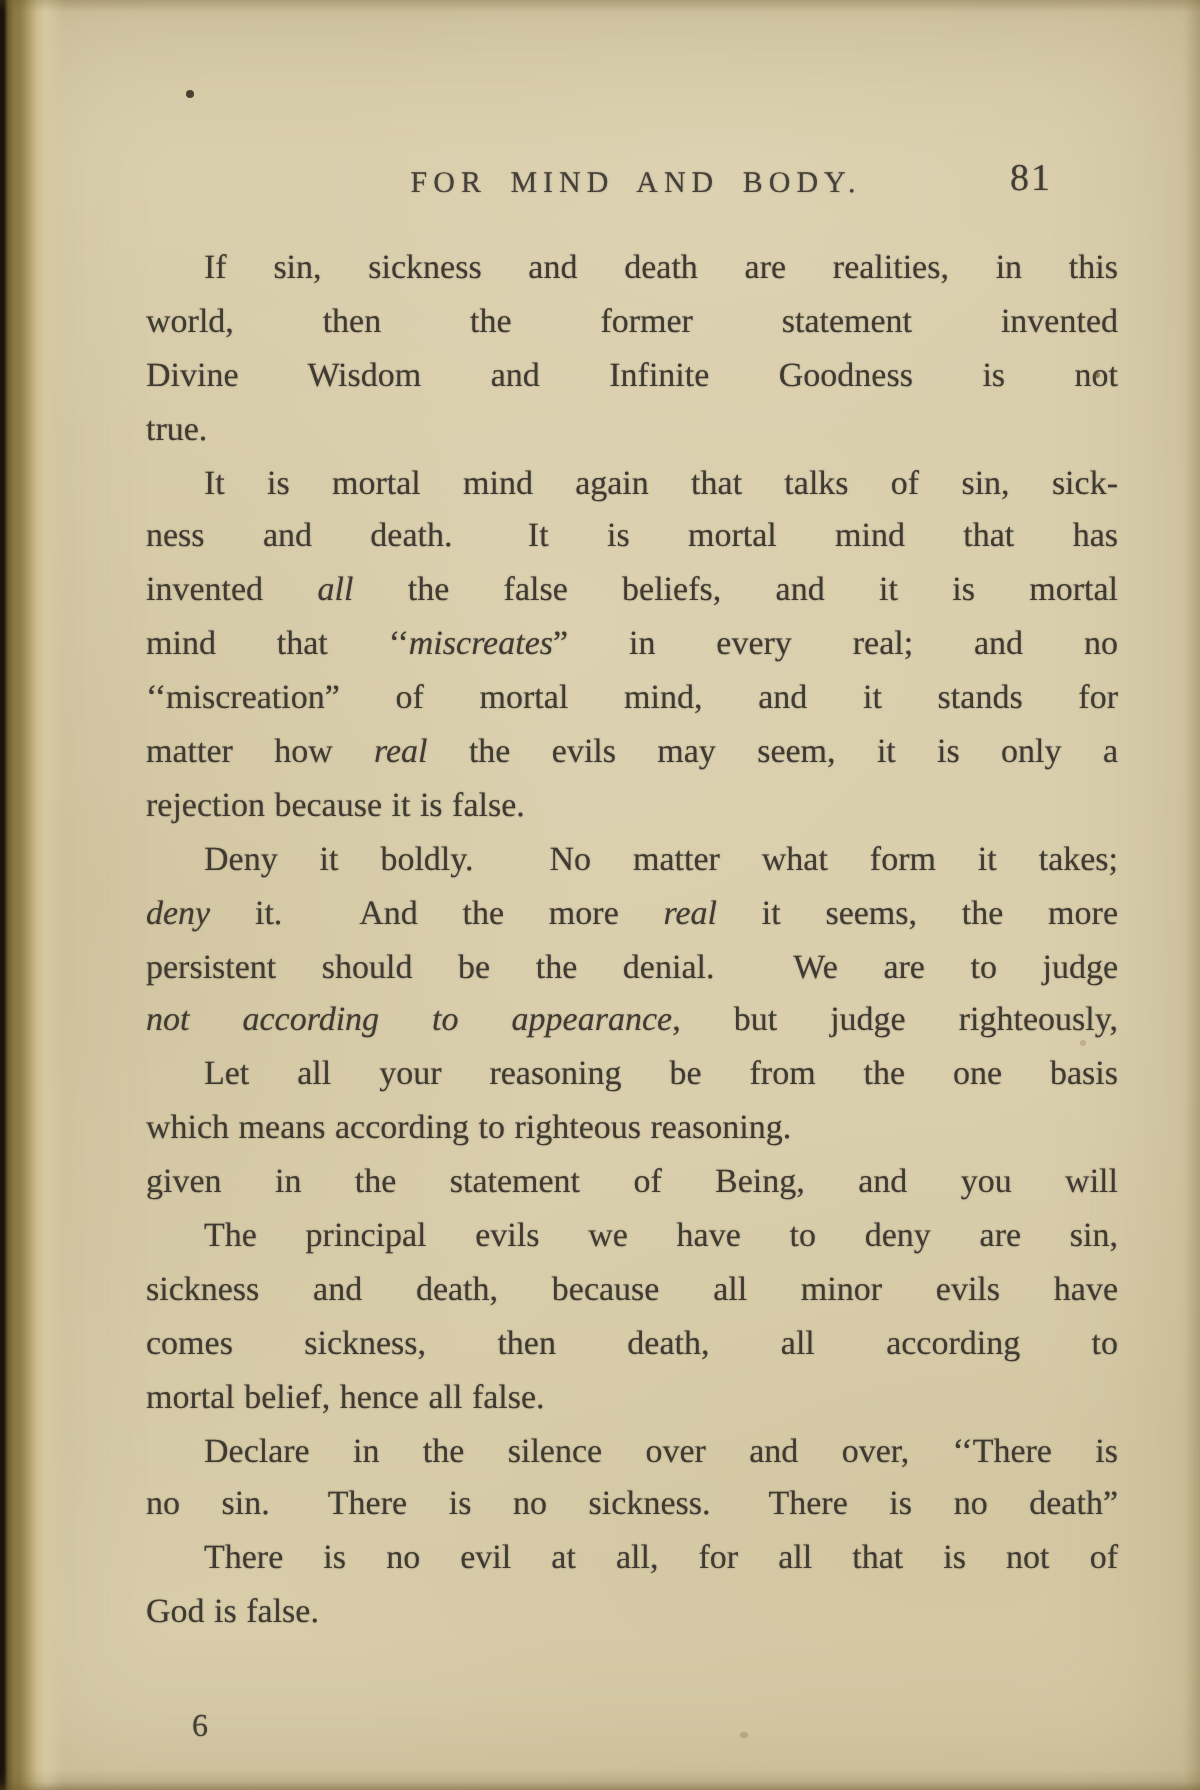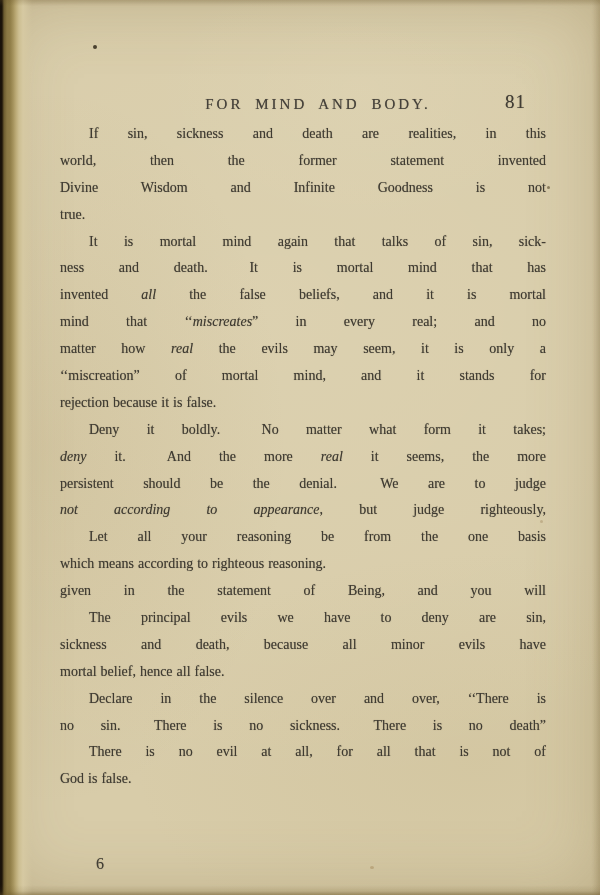--- a/index.html
+++ b/index.html
@@ -47,21 +47,20 @@
     right: 0; top: 0;
     width: 8px; height: 100%;
     background: linear-gradient(270deg, rgba(110,90,45,0.20), rgba(110,90,45,0) 8px);
   }
   .running-header {
     position: absolute;
     left: 60px; top: 80px;
     width: 486px;
     height: 24px;
     line-height: 24px;
-    margin-top: 12px;
   }
   .running-title {
     display: block;
     position: relative;
     left: 15px;
     text-align: center;
     font-size: 15px;
     letter-spacing: 3px;
     word-spacing: 5px;
     color: #45413a;
@@ -70,23 +69,23 @@
   .page-number {
     position: absolute;
     right: 20px; top: -2px;
     font-size: 19px;
     letter-spacing: 1px;
     color: #413d35;
     text-shadow: 0 0 0.8px rgba(64,58,46,0.55);
   }
   .text-block {
     position: absolute;
-    left: 60px; top: 121px;
+    left: 73px; top: 121px;
     width: 486px;
-    font-size: 14px;
+    font-size: 17px;
     line-height: 26.9px;
     word-spacing: 0.5px;
     text-shadow: 0 0 0.8px rgba(64,58,46,0.55);
   }
   .line {
     height: 26.9px;
     text-align: justify;
     text-align-last: left;
   }
   .line.just {
@@ -125,32 +124,33 @@
 
   <div class="text-block" id="text-block">
       <div class="line first just"><span>If sin, sickness and death are realities, in this</span></div>
       <div class="line just"><span>world, then the former statement invented</span></div>
       <div class="line just"><span>Divine Wisdom and Infinite Goodness is not</span></div>
       <div class="line"><span>true.</span></div>
       <div class="line first just"><span>It is mortal mind again that talks of sin, sick-</span></div>
       <div class="line just"><span>ness and death.  It is mortal mind that has</span></div>
       <div class="line just"><span>invented </span><span class="it">all</span><span> the false beliefs, and it is mortal</span></div>
       <div class="line just"><span>mind that ‘‘</span><span class="it">miscreates</span><span>” in every real; and no</span></div>
+      <div class="line just"><span>‘‘miscreation” of mortal mind, and it stands for</span></div>
       <div class="line just"><span>matter how </span><span class="it">real</span><span> the evils may seem, it is only a</span></div>
-      <div class="line just"><span>‘‘miscreation” of mortal mind, and it stands for</span></div>
       <div class="line"><span>rejection because it is false.</span></div>
       <div class="line first just"><span>Deny it boldly.  No matter what form it takes;</span></div>
       <div class="line just"><span class="it">deny</span><span> it.  And the more </span><span class="it">real</span><span> it seems, the more</span></div>
       <div class="line just"><span>persistent should be the denial.  We are to judge</span></div>
       <div class="line just"><span class="it">not according to appearance</span><span>, but judge righteously,</span></div>
       <div class="line first just"><span>Let all your reasoning be from the one basis</span></div>
       <div class="line"><span>which means according to righteous reasoning.</span></div>
       <div class="line just"><span>given in the statement of Being, and you will</span></div>
       <div class="line first just"><span>The principal evils we have to deny are sin,</span></div>
       <div class="line just"><span>sickness and death, because all minor evils have</span></div>
+      <div class="line just"><span>comes sickness, then death, all according to</span></div>
       <div class="line"><span>mortal belief, hence all false.</span></div>
       <div class="line first just"><span>Declare in the silence over and over, ‘‘There is</span></div>
       <div class="line just"><span>no sin.  There is no sickness.  There is no death”</span></div>
       <div class="line first just"><span>There is no evil at all, for all that is not of</span></div>
       <div class="line"><span>God is false.</span></div>
     </div>
 
   <div class="signature-mark">6</div>
 
   <div class="speck speck-1"></div>

